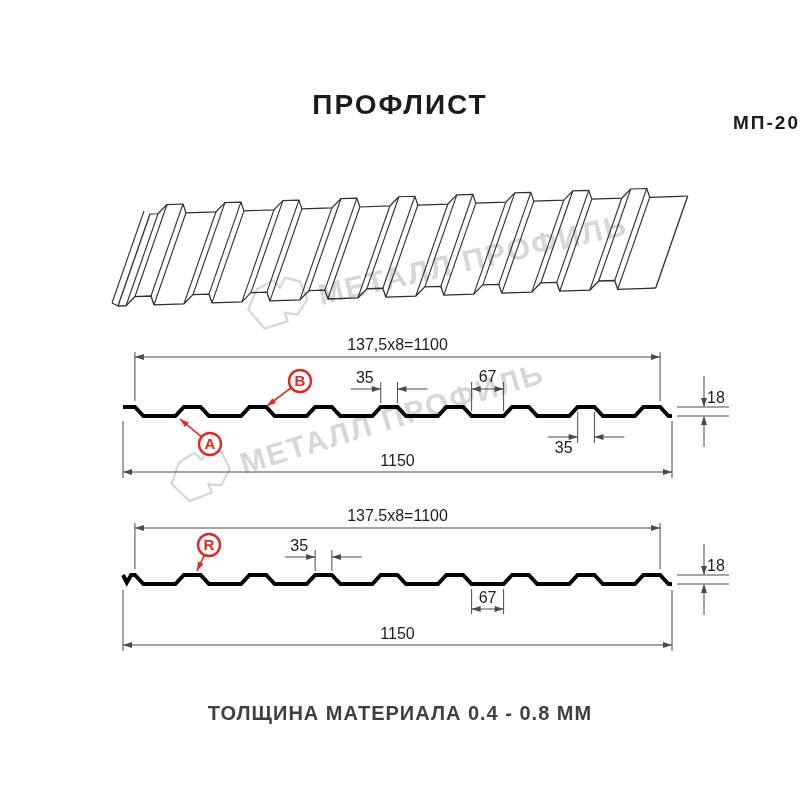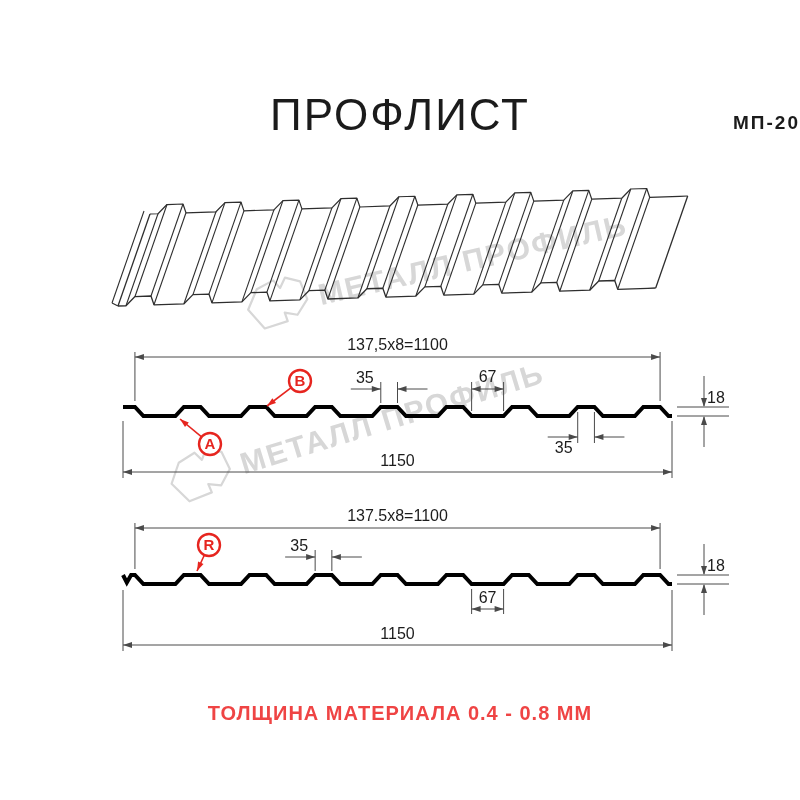--- a/index.html
+++ b/index.html
@@ -1,23 +1,23 @@
 <!DOCTYPE html>
 <html><head>
 <meta charset="utf-8">
 <style>
   html,body{margin:0;padding:0;background:#fff;}
   .page{position:relative;width:800px;height:800px;background:#fff;overflow:hidden;
         font-family:"Liberation Sans",sans-serif;}
   .title{position:absolute;top:66px;left:0;width:800px;text-align:center;
-         font-size:44px;font-weight:400;letter-spacing:2px;color:#1b1b1b;line-height:40px;}
+         font-size:28px;font-weight:700;letter-spacing:2px;color:#1b1b1b;line-height:40px;}
   .subtitle{position:absolute;top:112px;left:0;width:800px;text-align:right;
             font-size:19px;font-weight:600;letter-spacing:2px;color:#1b1b1b;}
   .footer{position:absolute;top:702px;left:0;width:800px;text-align:center;
-          font-size:20px;font-weight:600;letter-spacing:1px;color:#ef4444;}
+          font-size:20px;font-weight:600;letter-spacing:1px;color:#404040;}
   svg{position:absolute;top:0;left:0;}
   svg text{font-family:"Liberation Sans",sans-serif;}
   .dimtxt{fill:#1c1c1c;font-size:16px;}
   .lbltxt{font-size:15px;font-weight:bold;}
   .wmtxt{font-size:30px;font-weight:bold;letter-spacing:2px;}
 </style>
 </head>
 <body>
 
 <div class="page">

